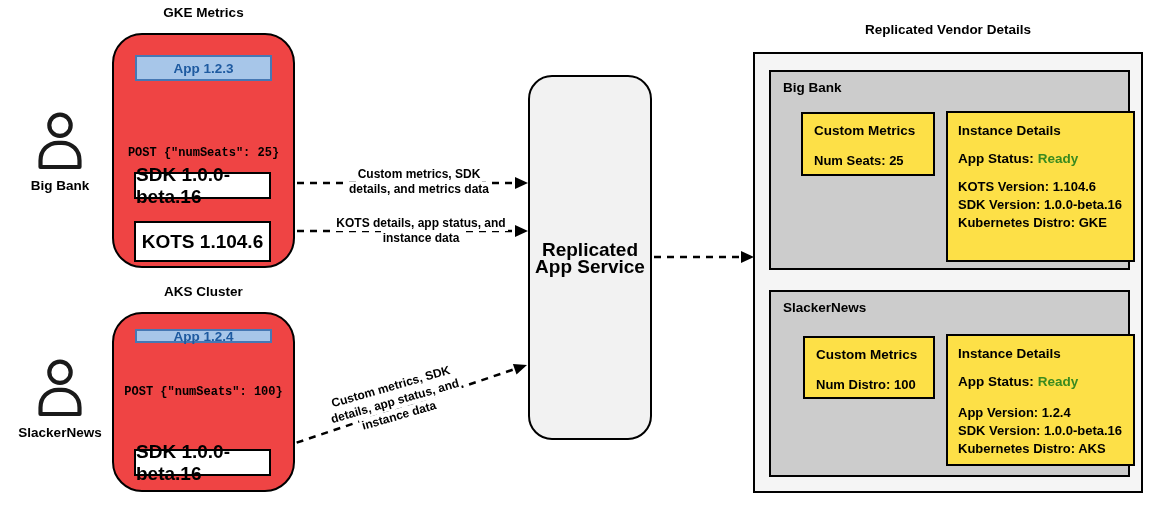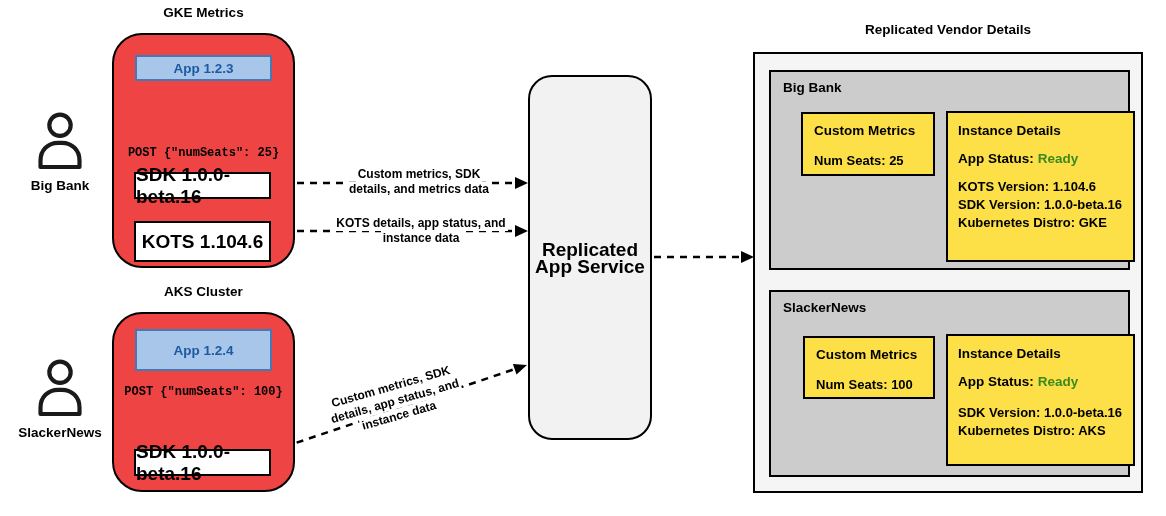--- a/index.html
+++ b/index.html
@@ -111,21 +111,21 @@
   <div class="cluster-title" style="left:112px;top:5px;width:183px;">GKE Metrics</div>
   <div class="cluster" style="left:112px;top:33px;width:183px;height:235px;">
     <div class="app-box" style="left:21px;top:20px;width:137px;height:26px;">App 1.2.3</div>
     <div class="post-text" style="top:111px;">POST {"numSeats": 25}</div>
     <div class="comp-box" style="left:20px;top:137px;width:137px;height:27px;">SDK 1.0.0-beta.16</div>
     <div class="comp-box" style="left:20px;top:186px;width:137px;height:41px;">KOTS 1.104.6</div>
   </div>
 
   <div class="cluster-title" style="left:112px;top:284px;width:183px;">AKS Cluster</div>
   <div class="cluster" style="left:112px;top:312px;width:183px;height:180px;">
-    <div class="app-box" style="left:21px;top:15px;width:137px;height:42px;">App 1.2.4</div>
+    <div class="app-box" style="left:21px;top:15px;width:137px;height:14px;">App 1.2.4</div>
     <div class="post-text" style="top:71px;">POST {"numSeats": 100}</div>
     <div class="comp-box" style="left:20px;top:135px;width:137px;height:27px;">SDK 1.0.0-beta.16</div>
   </div>
 
   <div class="conn-label" style="left:333px;top:167px;width:172px;">
     <span class="ln">Custom metrics, SDK</span>
     <span class="ln">details, and metrics data</span>
   </div>
 
   <div class="conn-label" style="left:325px;top:216px;width:192px;">
@@ -163,28 +163,29 @@
           <div>SDK Version: 1.0.0-beta.16</div>
           <div>Kubernetes Distro: GKE</div>
         </div>
       </div>
     </div>
 
     <div class="tenant" style="left:14px;top:236px;width:361px;height:187px;">
       <div class="tenant-name">SlackerNews</div>
       <div class="white-box" style="left:13px;top:44px;width:132px;height:63px;">
         <div class="wb-title">Custom Metrics</div>
-        <div class="wb-value">Num Seats: 100</div>
+        <div class="wb-value">Num Distro: 100</div>
       </div>
       <div class="white-box" style="left:156px;top:42px;width:189px;height:132px;">
         <div class="id-title">Instance Details</div>
         <div class="id-status">
           <span>App Status:</span><span class="green" style="color:#3a8a1f;">Ready</span>
         </div>
         <div class="id-lines" style="top:68px;">
+          <div>App Version: 1.2.4</div>
           <div>SDK Version: 1.0.0-beta.16</div>
           <div>Kubernetes Distro: AKS</div>
         </div>
       </div>
     </div>
 
   </div>
 </div>
 
 </body></html>

